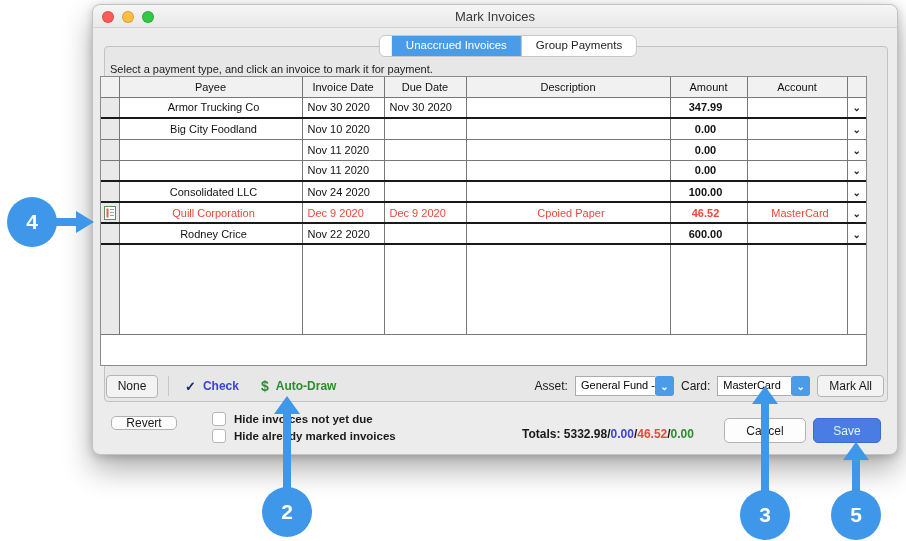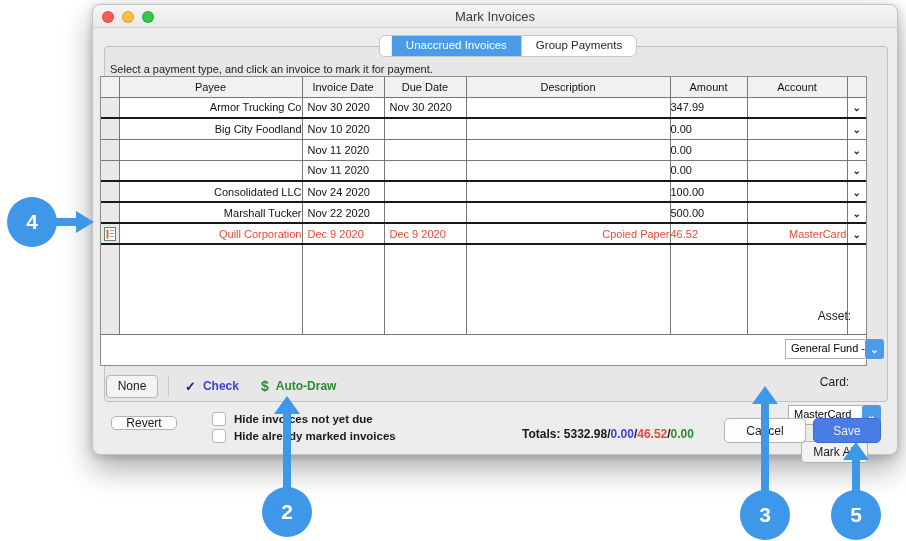--- a/index.html
+++ b/index.html
@@ -36,43 +36,43 @@
 
   
   .tablewrap{position:absolute;left:7px;top:71px;width:767px;height:290px;background:#fff;
     border:1px solid #8a8a8a;}
   table{border-collapse:collapse;table-layout:fixed;width:765px;font-size:11px;color:#111;}
   th{height:20px;background:#f1f1f1;font-weight:normal;border:1px solid #777;border-top:none;text-align:center;}
   td{height:21px;border:1px solid #777;background:#fff;overflow:hidden;white-space:nowrap;}
   tr.gs td{border-top:2px solid #191919;}
   tfoot td{height:90px;border-top:2px solid #191919;}
   td.c-marker{background:#e9e9e9;text-align:center;}
-  td.c-payee,td.c-desc,td.c-acct{padding-left:6px;text-align:right;margin-left:20px;}
+  td.c-payee,td.c-desc,td.c-acct{padding-left:6px;text-align:center;margin-left:20px;}
   td.c-inv,td.c-due{padding-left:5px;text-align:left;}
-  td.c-amt{padding-right:6px;text-align:left;}
+  td.c-amt{padding-right:6px;text-align:center;font-weight:bold;}
   td.c-chev{text-align:center;}
   .chev{font-size:10px;font-weight:bold;color:#222;line-height:1;}
   tr.marked td{color:var(--marked-red);}
   table td:first-child,table th:first-child{border-left:none;}
   table td:last-child,table th:last-child{border-right:none;}
 
   
   .paybar{position:absolute;left:13px;right:13px;top:366px;height:30px;display:flex;align-items:center;gap:10px;font-size:12px;}
   .btn{border:1px solid #b3b3b3;background:#f3f3f3;border-radius:4px;font-size:12px;color:#1a1a1a;
     display:inline-flex;align-items:center;justify-content:center;gap:6px;cursor:default;}
   .none-btn{width:52px;height:23px;}
   .vsep{width:1px;height:20px;background:#c7c7c7;}
   .flatbtn{display:inline-flex;align-items:center;gap:7px;padding:3px 6px;cursor:default;}
   .check-label{color:var(--check-blue);font-weight:bold;}
   .checkmark{color:#1a2a6b;font-weight:bold;font-size:13px;}
   .cc-btn{height:24px;padding:0 12px;background:#e3e3e3;border:1px solid #a9a9a9;}
   .cc-label{color:var(--marked-red);font-weight:bold;}
   .ad-label{color:var(--auto-draw-green);font-weight:bold;}
   .dollar{color:var(--auto-draw-green);font-weight:bold;font-size:14px;}
-  .rightctl{margin-left:auto;display:flex;align-items:center;gap:16px;flex-direction:column;}
+  .rightctl{margin-left:auto;display:flex;align-items:center;gap:7px;}
   .ctl-label{font-size:12px;color:#1a1a1a;}
   .combo{display:flex;align-items:stretch;height:20px;}
   .combo .val{background:#fff;border:1px solid #ababab;border-right:none;font-size:11px;padding:2px 4px 0 5px;
     white-space:nowrap;overflow:hidden;}
   .combo .val.asset{width:80px;}
   .combo .val.card{width:74px;}
   .combo .dd{width:19px;background:var(--selected-tab-blue);border-radius:3px;color:#fff;font-size:10px;font-weight:bold;
     display:flex;align-items:center;justify-content:center;}
   .markall-btn{height:22px;padding:0 11px;}
 
@@ -194,44 +194,44 @@
             <tr class="gs">
     <td class="c-marker"></td>
     <td class="c-payee">Consolidated LLC</td>
     <td class="c-inv">Nov 24 2020</td>
     <td class="c-due"></td>
     <td class="c-desc"></td>
     <td class="c-amt">100.00</td>
     <td class="c-acct"></td>
     <td class="c-chev"><span class="chev">⌄</span></td>
   </tr>
-            <tr class="gs">
-    <td class="c-marker"></td>
-    <td class="c-payee">Marshall Tucker</td>
-    <td class="c-inv">Nov 22 2020</td>
-    <td class="c-due"></td>
-    <td class="c-desc"></td>
-    <td class="c-amt">500.00</td>
-    <td class="c-acct"></td>
-    <td class="c-chev"><span class="chev">⌄</span></td>
-  </tr>
             <tr class="gs marked">
     <td class="c-marker"><span class="marker-icon"><svg class="icon-svg" width="12" height="14" viewBox="0 0 12 14">
                     <rect x="0.5" y="0.5" width="11" height="13" fill="#fff" stroke="#5a8f5a"></rect>
                     <rect x="2.5" y="2.5" width="2" height="9" fill="#e0635a"></rect>
                     <rect x="6" y="3" width="4" height="1" fill="#8fae8f"></rect>
                     <rect x="6" y="6" width="4" height="1" fill="#8fae8f"></rect>
                     <rect x="6" y="9" width="4" height="1" fill="#8fae8f"></rect>
                   </svg></span></td>
     <td class="c-payee">Quill Corporation</td>
     <td class="c-inv">Dec 9 2020</td>
     <td class="c-due">Dec 9 2020</td>
     <td class="c-desc">Cpoied Paper</td>
     <td class="c-amt">46.52</td>
     <td class="c-acct">MasterCard</td>
+    <td class="c-chev"><span class="chev">⌄</span></td>
+  </tr>
+            <tr class="gs">
+    <td class="c-marker"></td>
+    <td class="c-payee">Rodney Crice</td>
+    <td class="c-inv">Nov 22 2020</td>
+    <td class="c-due"></td>
+    <td class="c-desc"></td>
+    <td class="c-amt">600.00</td>
+    <td class="c-acct"></td>
     <td class="c-chev"><span class="chev">⌄</span></td>
   </tr>
           </tbody>
         <tfoot>
           <tr class="filler">
             <td class="c-marker"></td>
               <td></td>
               <td></td>
               <td></td>
               <td></td>

